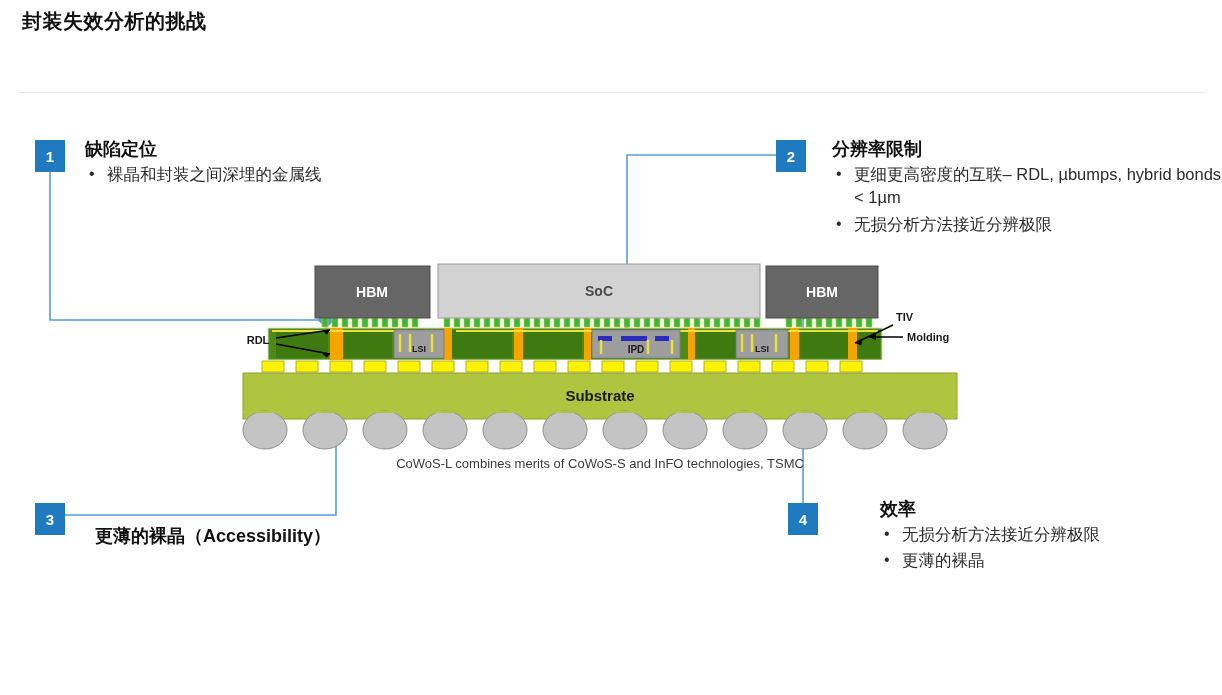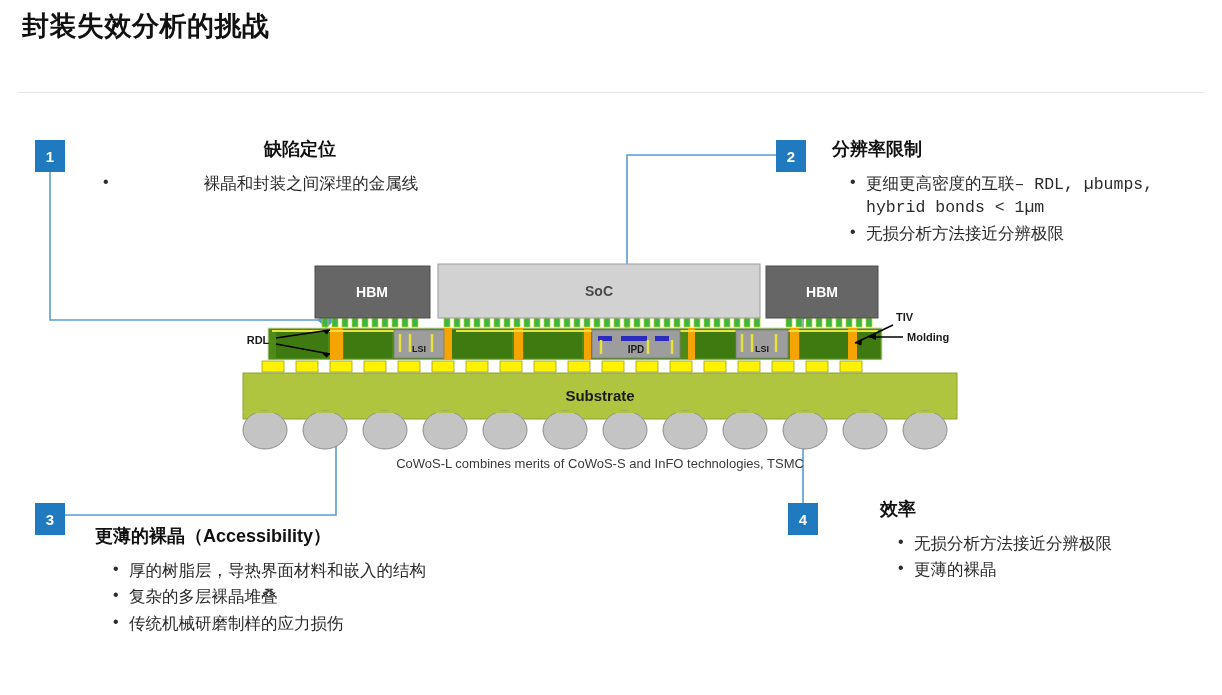--- a/index.html
+++ b/index.html
@@ -14,21 +14,21 @@
     color: #000000;
     overflow: hidden;
     position: relative;
   }
 
   
   #page-title {
     position: absolute;
     left: 22px;
     top: 8px;
-    font-size: 27px;
+    font-size: 20px;
     font-weight: bold;
     letter-spacing: 0.5px;
     color: #111111;
     white-space: nowrap;
   }
   #title-divider {
     position: absolute;
     left: 18px;
     top: 92px;
     width: 1186px;
@@ -58,24 +58,23 @@
   }
   .callout-head {
     font-size: 18px;
     font-weight: bold;
     color: #111111;
     white-space: nowrap;
     margin: 0 0 2px 0;
     line-height: 1.25;
   }
   .callout-list {
-    margin: 12px;
+    margin: 0;
     padding: 0;
     list-style: none;
-    font-family: Liberation Mono, monospace;
   }
   .callout-list li {
     position: relative;
     padding-left: 22px;
     font-size: 16.5px;
     line-height: 1.45;
     color: #2b2b2b;
     margin-bottom: 3px;
   }
   .callout-list li::before {
@@ -122,21 +121,21 @@
 
   <path d="M 336 362 L 336 515 L 60 515" fill="none" stroke="#5b9bd5" stroke-width="1.6"></path>
   <rect x="330" y="356" width="12" height="12" transform="rotate(45 336 362)" fill="#5b9bd5"></rect>
 
   <path d="M 803 312 L 803 503" fill="none" stroke="#5b9bd5" stroke-width="1.6"></path>
   <rect x="797" y="306" width="12" height="12" transform="rotate(45 803 312)" fill="#5b9bd5"></rect>
 </svg>
 
 <div class="callout">
   <div class="badge" style="left:35px; top:140px;">1</div>
-  <div class="callout-body" style="left:85px; top:138px; width:430px;text-align:center;">
+  <div class="callout-body" style="left:85px; top:138px; width:430px;">
     <div class="callout-head">缺陷定位</div>
     <ul class="callout-list">
       <li>裸晶和封装之间深埋的金属线</li>
     </ul>
   </div>
 </div>
 
 <div class="callout">
   <div class="badge" style="left:776px; top:140px;">2</div>
   <div class="callout-body" style="left:832px; top:138px; width:392px;">
@@ -145,25 +144,20 @@
       <li>更细更高密度的互联– RDL, µbumps, hybrid bonds &lt; 1µm</li>
       <li>无损分析方法接近分辨极限</li>
     </ul>
   </div>
 </div>
 
 <div class="callout">
   <div class="badge" style="left:35px; top:503px;">3</div>
   <div class="callout-body" style="left:95px; top:525px; width:400px;">
     <div class="callout-head">更薄的裸晶（Accessibility）</div>
-    <ul class="callout-list">
-      <li style="max-width:330px;">厚的树脂层，导热界面材料和嵌入的结构</li>
-      <li>复杂的多层裸晶堆叠</li>
-      <li>传统机械研磨制样的应力损伤</li>
-    </ul>
   </div>
 </div>
 
 <div class="callout">
   <div class="badge" style="left:788px; top:503px;">4</div>
   <div class="callout-body" style="left:880px; top:498px; width:360px;">
     <div class="callout-head">效率</div>
     <ul class="callout-list">
       <li>无损分析方法接近分辨极限</li>
       <li>更薄的裸晶</li>

